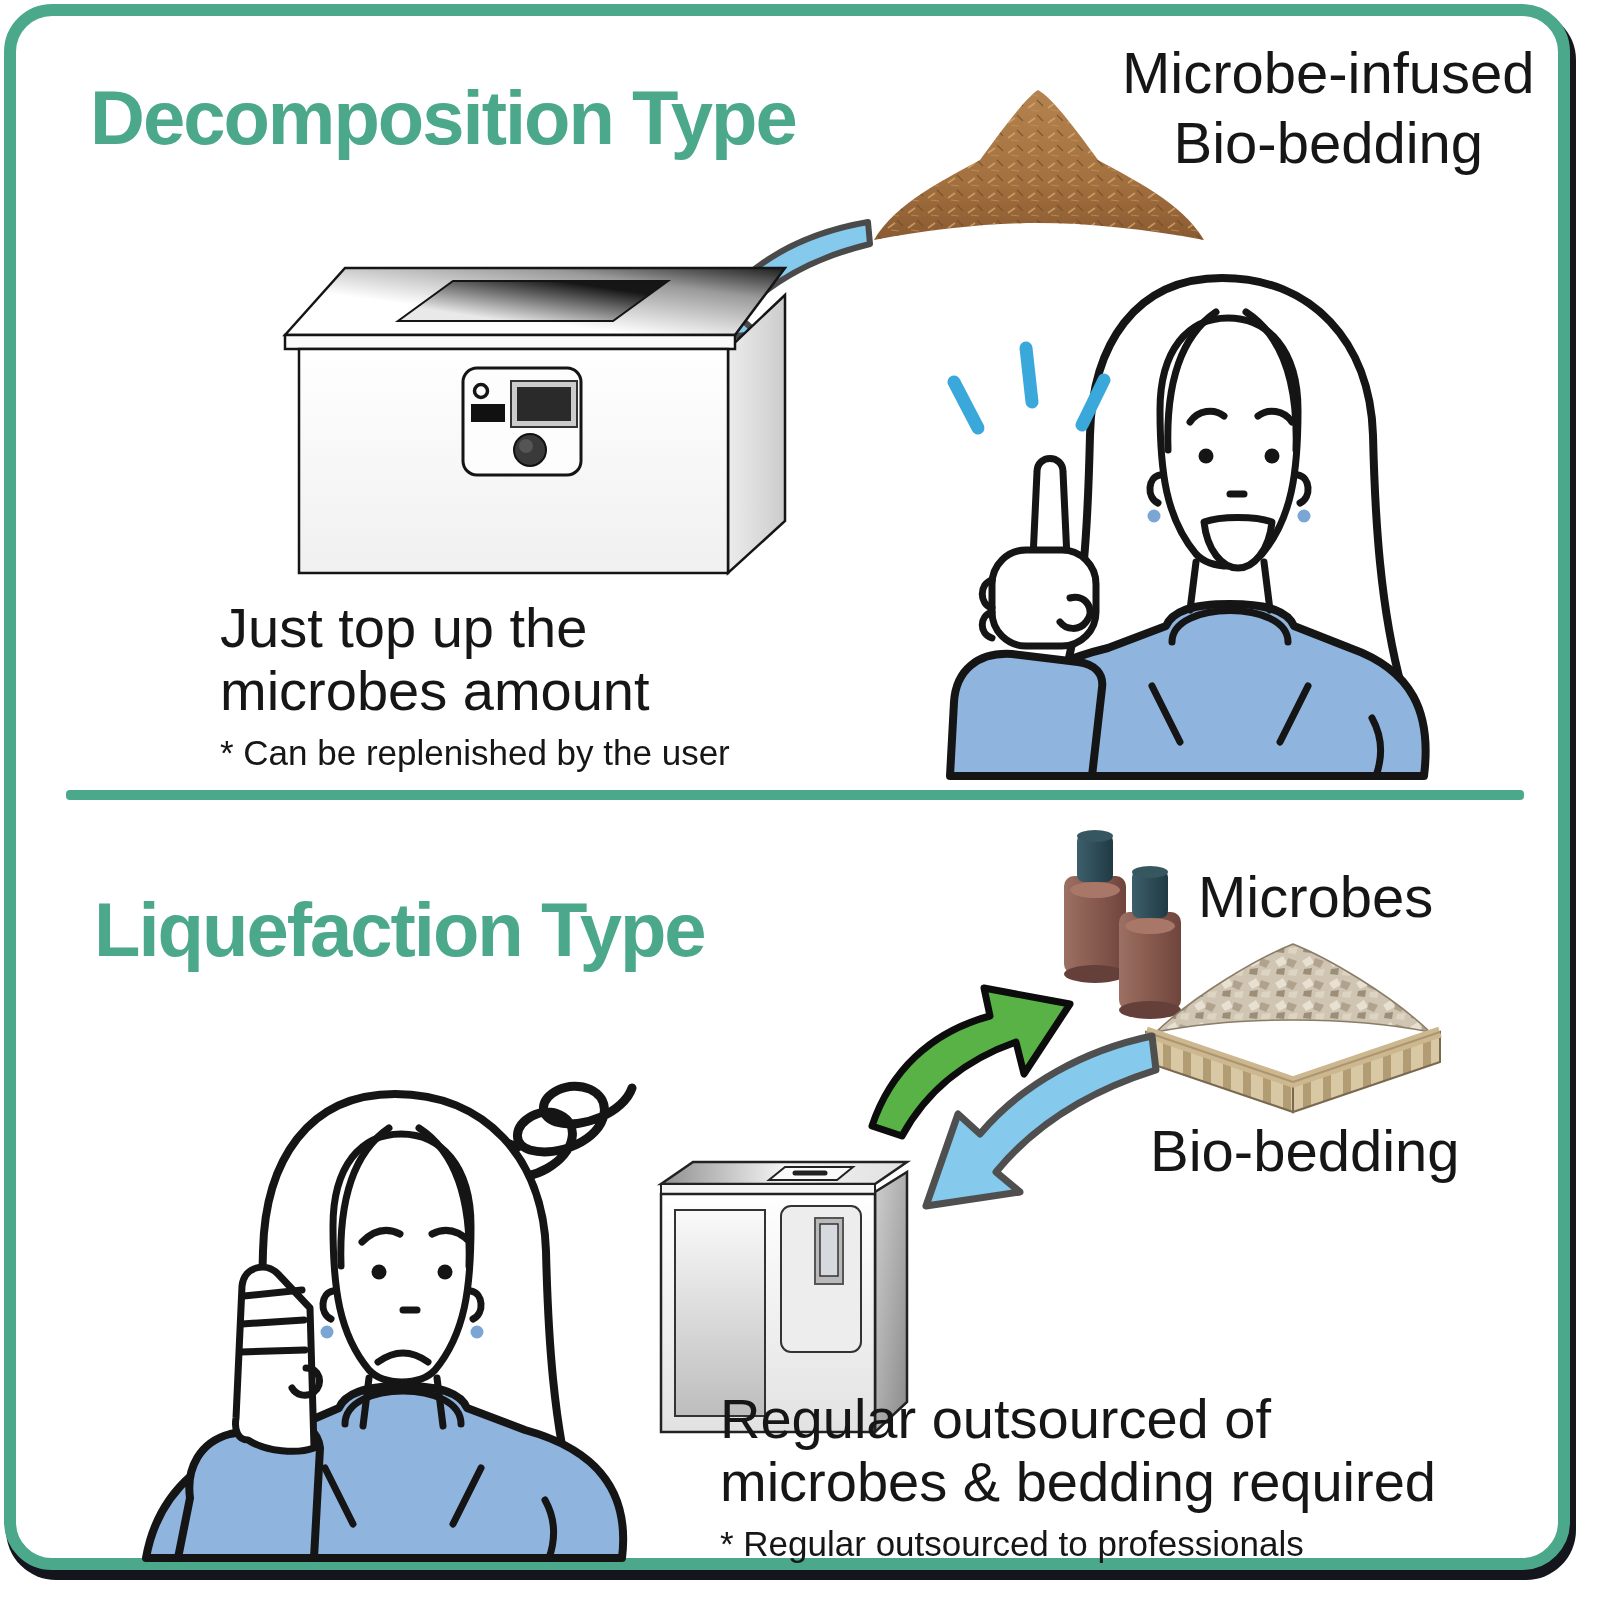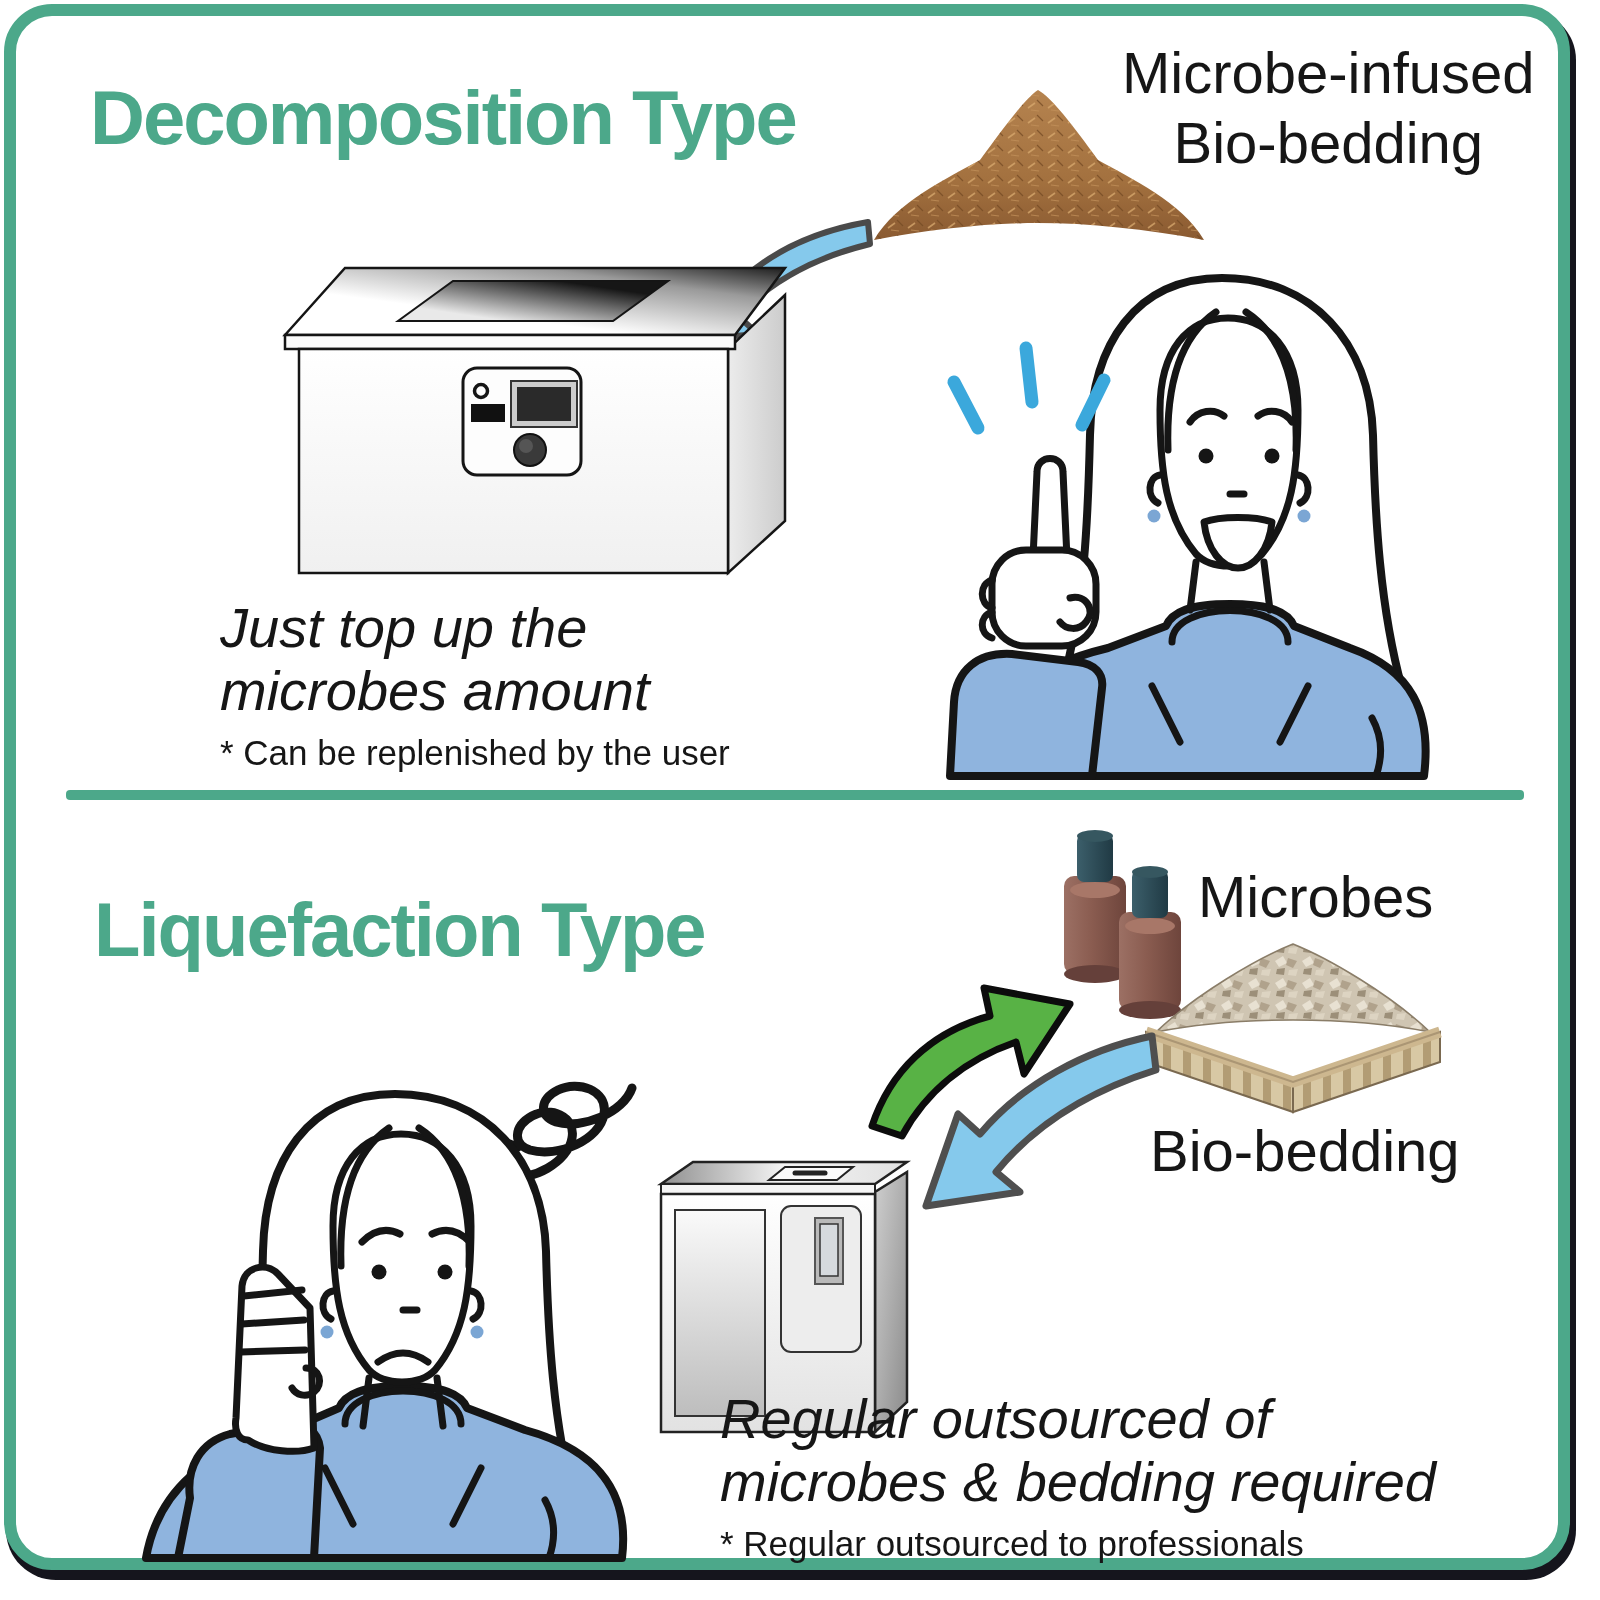--- a/index.html
+++ b/index.html
@@ -6,21 +6,21 @@
   body{width:1600px;height:1600px;position:relative;overflow:hidden;
        font-family:"Liberation Sans","DejaVu Sans",sans-serif;}
   .frame{position:absolute;left:4px;top:4px;width:1566px;height:1566px;
          background:#ffffff;border:12px solid var(--accent_green,#4CA88A);
          border-radius:48px;box-shadow:4px 8px 0 2px #15151d;box-sizing:border-box;}
   .content{position:absolute;left:0;top:0;width:1576px;height:1600px;}
   .abs{position:absolute;}
   .heading{font-weight:800;font-size:76px;line-height:1;color:var(--accent_green,#4CA88A);
            letter-spacing:-2px;white-space:nowrap;}
   .biglabel{font-size:58px;line-height:1.2;color:var(--ink,#161616);white-space:nowrap;text-align:center;}
-  .caption{font-size:56px;line-height:1.12;color:var(--ink,#161616);white-space:nowrap;font-style:italic;}
+  .caption{font-size:56px;line-height:1.12;color:var(--ink,#161616);white-space:nowrap;}
   .note{font-size:35px;line-height:1.1;color:var(--ink,#161616);margin-top:12px;white-space:nowrap;}
   .divider{background:var(--accent_green,#4CA88A);border-radius:4px;}
   svg{display:block;overflow:visible;}
 </style>
 </head>
 <body>
 
 <div class="frame"></div>
 <div class="content">
 

